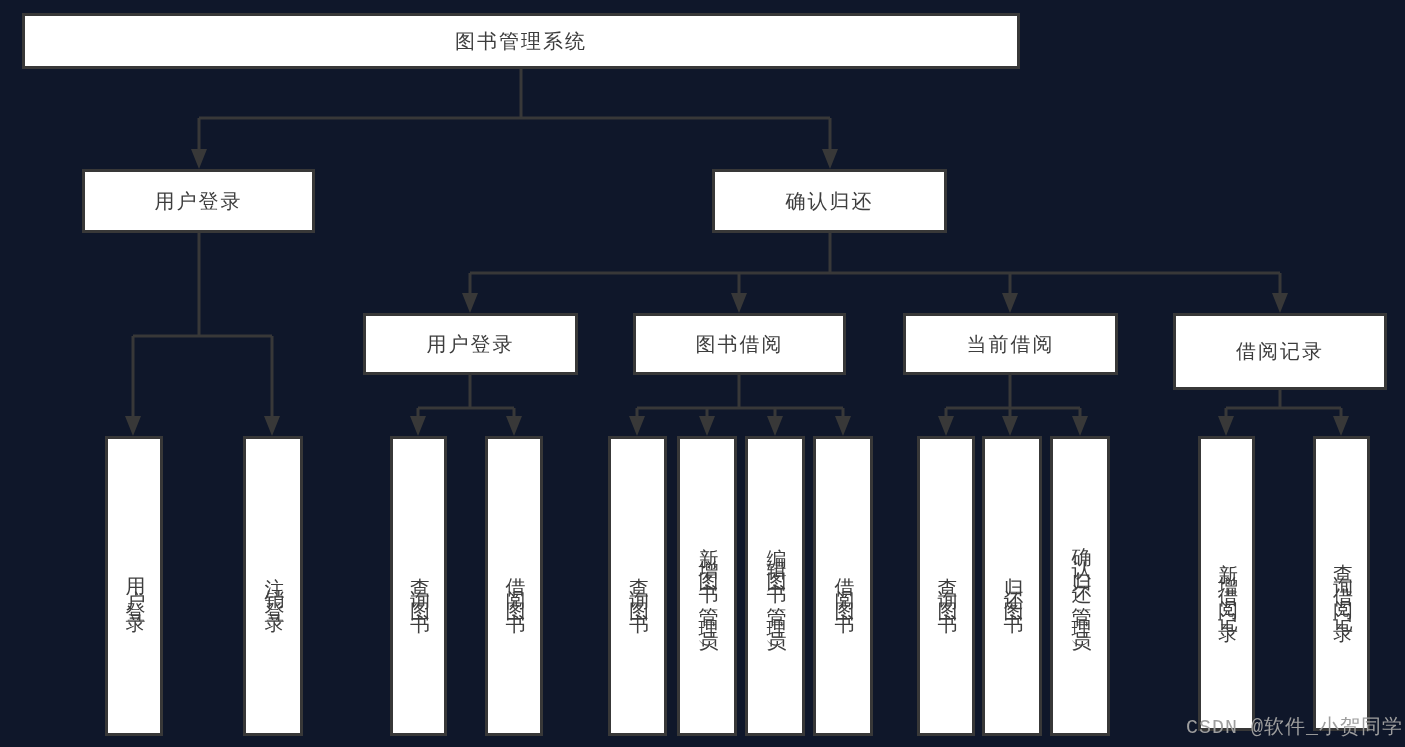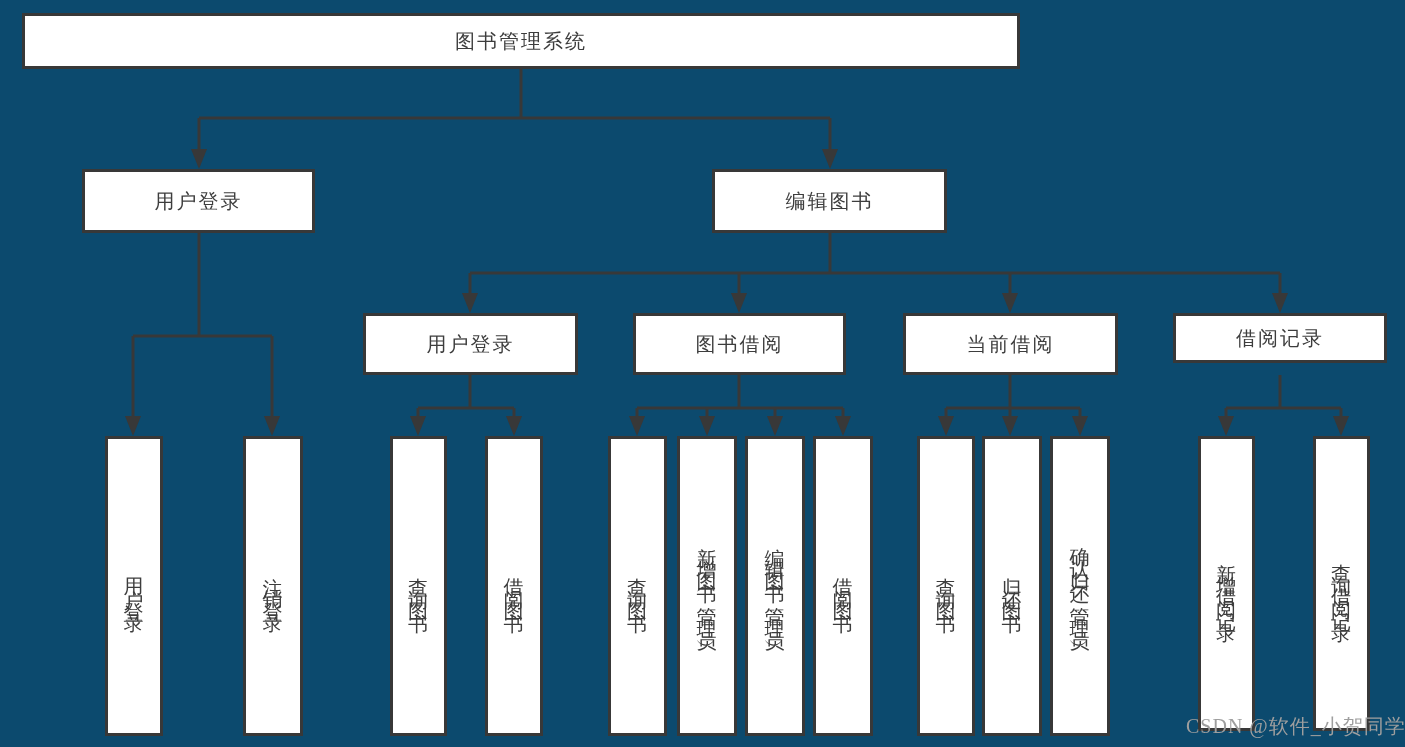--- a/index.html
+++ b/index.html
@@ -1,21 +1,21 @@
 <!DOCTYPE html>
 <html><head>
 <meta charset="utf-8">
 <style>
   html, body { margin: 0; padding: 0; background: #ffffff; }
   #stage {
     position: relative;
     width: 1405px;
     height: 747px;
-    background: #0c4a6e;
-    font-family: Liberation Serif, serif;
+    background: #0f172a;
+    font-family: Liberation Mono, monospace;
     overflow: hidden;
   }
   #connectors {
     position: absolute;
     left: 0; top: 0;
     width: 1405px; height: 747px;
   }
   #connectors path {
     stroke: #383838;
     stroke-width: 3;
@@ -125,26 +125,26 @@
     <path d="M1226 408 H1341"></path>
     <path d="M1226 408 V418"></path>
     <polygon points="1218,416 1234,416 1226,436"></polygon>
     <path d="M1341 408 V418"></path>
     <polygon points="1333,416 1349,416 1341,436"></polygon>
   </svg>
 
   <div class="hbox" style="left:22px; top:13px; width:998px; height:56px;">图书管理系统</div>
 
   <div class="hbox" style="left:82px; top:169px; width:233px; height:64px;">用户登录</div>
-  <div class="hbox" style="left:712px; top:169px; width:235px; height:64px;">编辑图书</div>
+  <div class="hbox" style="left:712px; top:169px; width:235px; height:64px;">确认归还</div>
 
   <div class="hbox" style="left:363px; top:313px; width:215px; height:62px;">用户登录</div>
   <div class="hbox" style="left:633px; top:313px; width:213px; height:62px;">图书借阅</div>
   <div class="hbox" style="left:903px; top:313px; width:215px; height:62px;">当前借阅</div>
-  <div class="hbox" style="left:1173px; top:313px; width:214px; height:50px;">借阅记录</div>
+  <div class="hbox" style="left:1173px; top:313px; width:214px; height:77px;">借阅记录</div>
 
   <div class="vbox" style="left:105px; top:436px; width:58px; height:300px;">用户登录</div>
   <div class="vbox" style="left:243px; top:436px; width:60px; height:300px;">注销登录</div>
 
   <div class="vbox" style="left:390px; top:436px; width:57px; height:300px;">查询图书</div>
   <div class="vbox" style="left:485px; top:436px; width:58px; height:300px;">借阅图书</div>
 
   <div class="vbox" style="left:608px; top:436px; width:59px; height:300px;">查询图书</div>
   <div class="vbox" style="left:677px; top:436px; width:60px; height:300px;">新增图书（管理员）</div>
   <div class="vbox" style="left:745px; top:436px; width:60px; height:300px;">编辑图书（管理员）</div>

